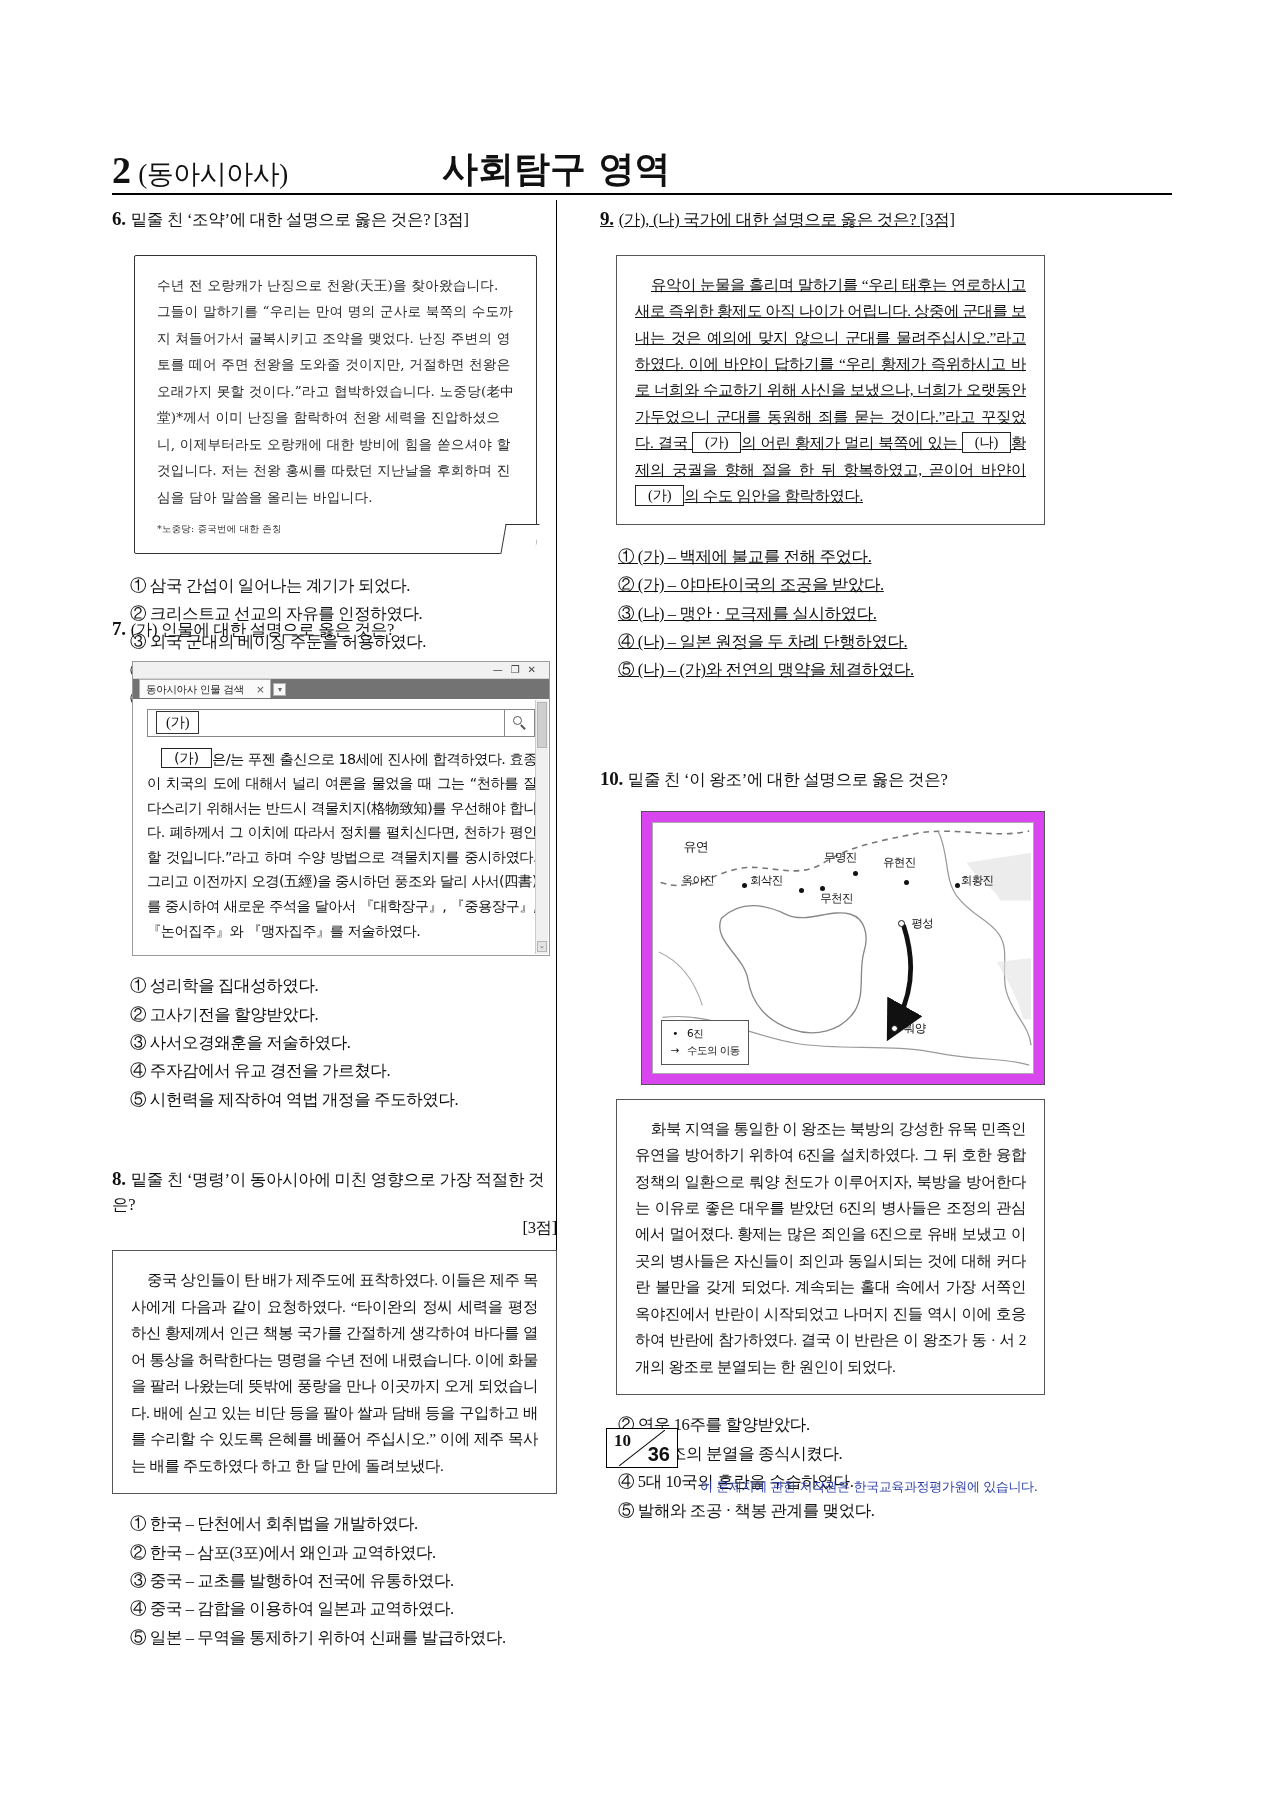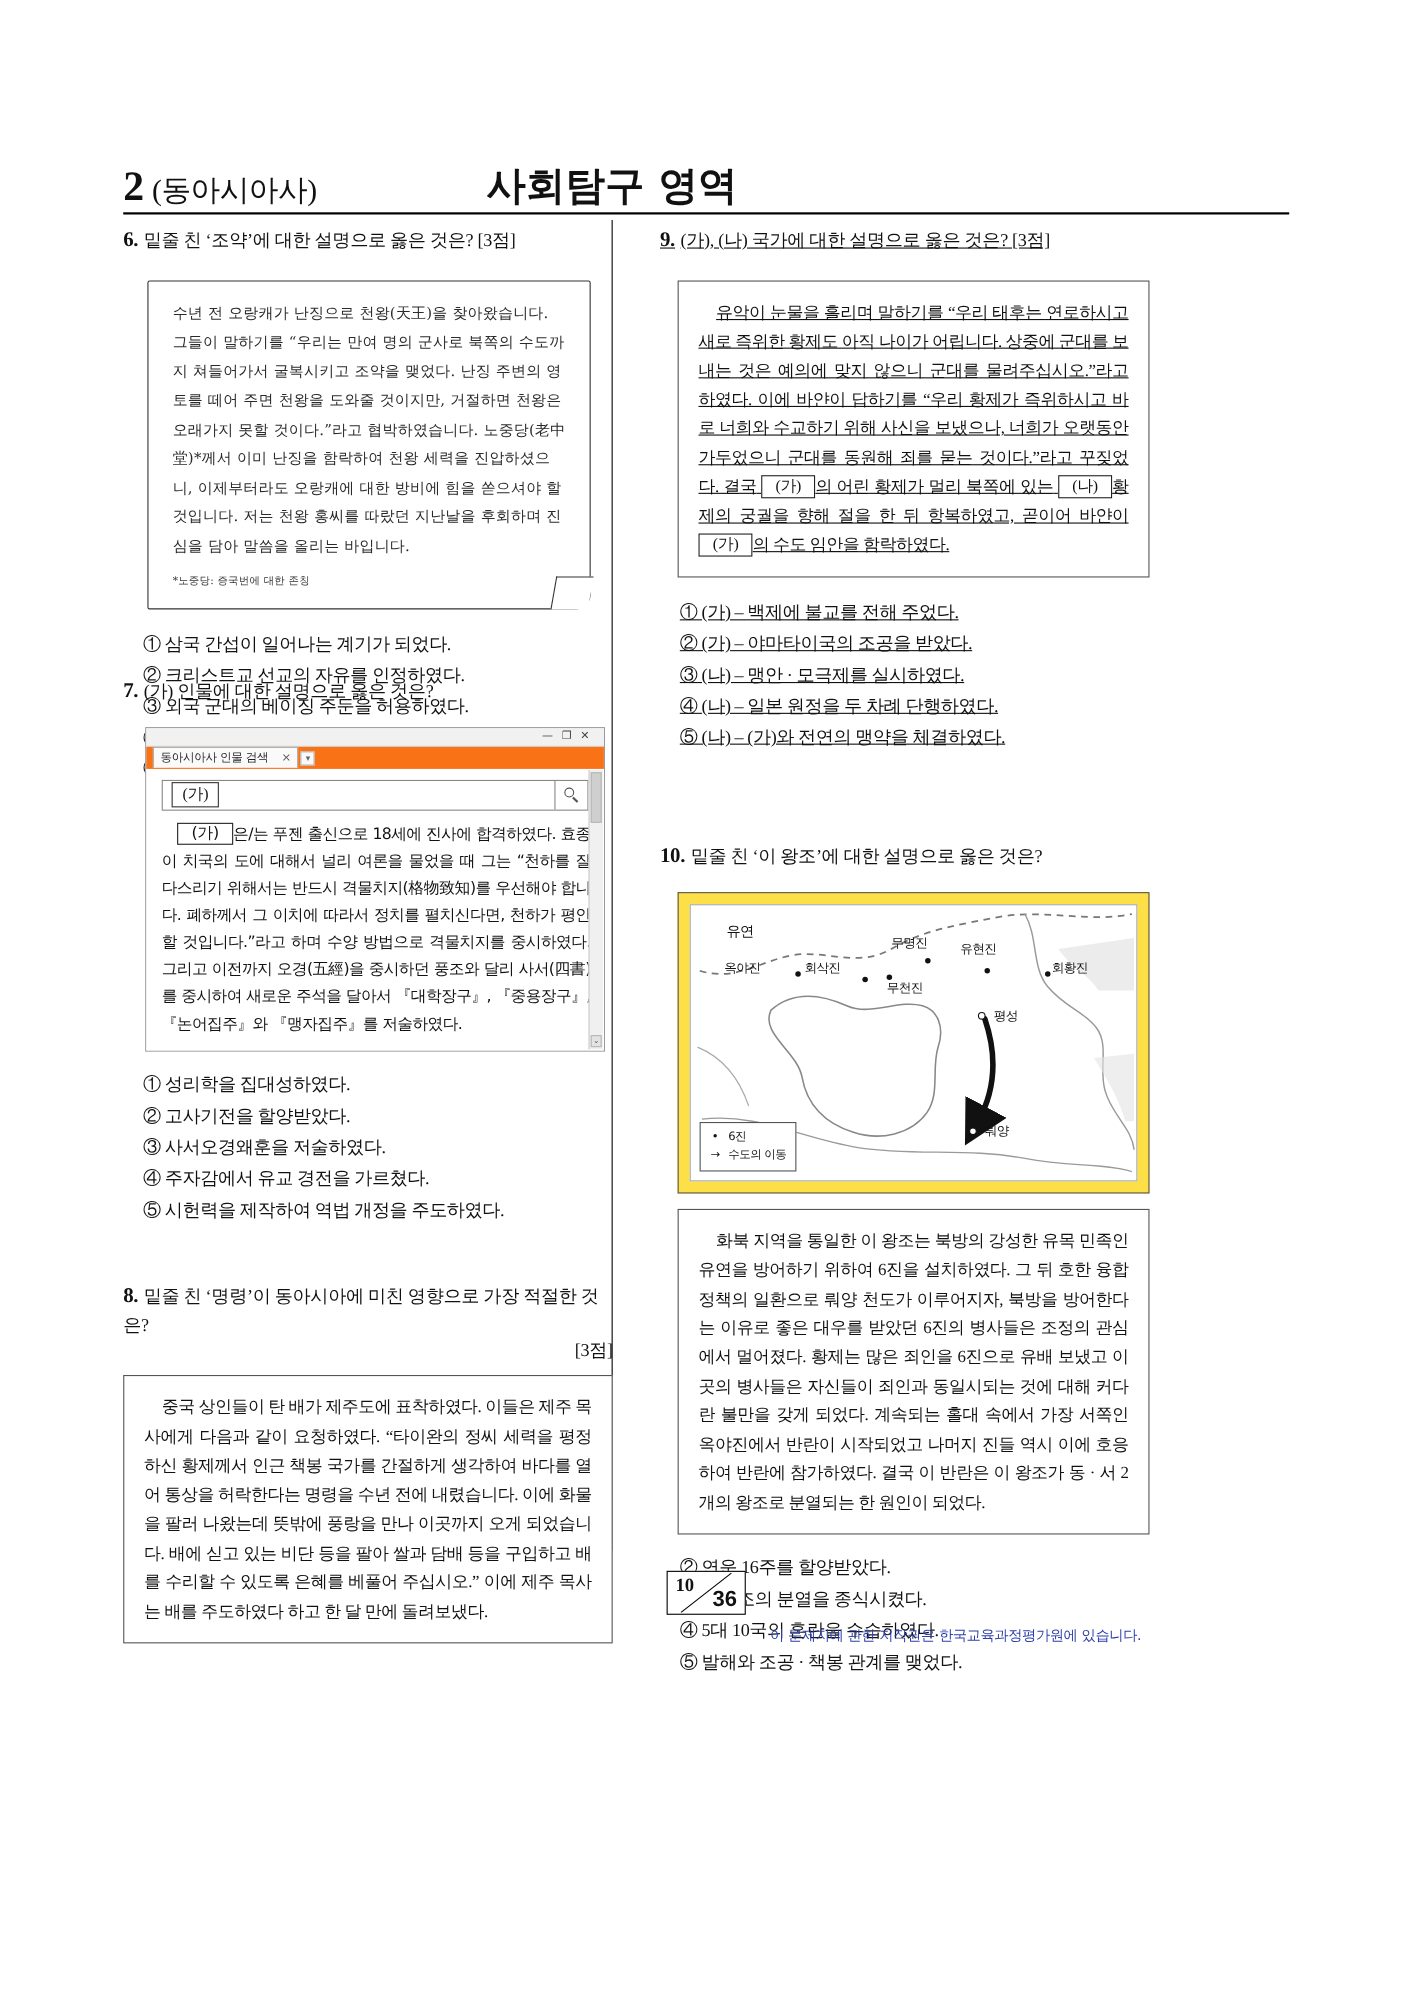--- a/index.html
+++ b/index.html
@@ -103,21 +103,21 @@
   .br-title {
     height:17px; position:relative; background:#f1f1f1;
     border-bottom:1px solid #d2d2d2;
   }
   .br-winbtns {
     position:absolute; right:5px; top:2px;
     font-size:10px; color:#444; letter-spacing:8px;
     font-family:"DejaVu Sans", sans-serif;
   }
   .br-tabrow {
-    height:20px; background:#f97316; position:relative;
+    height:20px; background:#737373; position:relative;
     padding-left:6px;
   }
   .br-tab {
     display:inline-block;
     border:1px solid #b0b0b0; border-bottom:none;
     background:#fafafa;
     padding:1px 6px 1px 6px;
     font-family:"DejaVu Sans","Liberation Sans",sans-serif;
     font-size:10.5px; line-height:17px; height:19px;
     vertical-align:top;
@@ -193,21 +193,22 @@
     line-height:1.3;
     letter-spacing:-0.3px;
     vertical-align:1px;
     background:#fff;
   }
 
   
   .mapbox {
     border:1.3px solid #555;
     padding:10px;
-    background:#fde047;
+    background:#d946ef;
+    margin-left:25px;
   }
   .mapinner {
     position:relative; width:100%; height:252px;
     border:1px solid #aaa; background:#fff; overflow:hidden;
   }
   .maplabel {
     position:absolute;
     font-family:"DejaVu Sans","Liberation Sans",sans-serif;
     font-size:11.5px; letter-spacing:-0.6px; color:#111;
     white-space:nowrap;
@@ -352,20 +353,27 @@
       <span class="qn">8.</span><span>밑줄 친 ‘명령’이 동아시아에 미친 영향으로 가장 적절한 것은?</span>
       <div style="text-align:right;"><span class="pts">[3점]</span></div>
     </div>
 
     <div style="margin-top:10px;">
       <div class="srcbox">
         <span style="display:inline-block;width:16px;"></span><span>중국 상인들이 탄 배가 제주도에 표착하였다. 이들은 제주 목사에게 다음과 같이 요청하였다. “타이완의 정씨 세력을 평정하신 황제께서 인근 책봉 국가를 간절하게 생각하여 바다를 열어 통상을 허락한다는 명령을 수년 전에 내렸습니다. 이에 화물을 팔러 나왔는데 뜻밖에 풍랑을 만나 이곳까지 오게 되었습니다. 배에 싣고 있는 비단 등을 팔아 쌀과 담배 등을 구입하고 배를 수리할 수 있도록 은혜를 베풀어 주십시오.” 이에 제주 목사는 배를 주도하였다 하고 한 달 만에 돌려보냈다.</span>
       </div>
     </div>
 
+    <div class="opts" style="margin-top:16px; padding-left:18px;">
+      <div class="opt">① 한국 – 단천에서 회취법을 개발하였다.</div>
+      <div class="opt">② 한국 – 삼포(3포)에서 왜인과 교역하였다.</div>
+      <div class="opt">③ 중국 – 교초를 발행하여 전국에 유통하였다.</div>
+      <div class="opt">④ 중국 – 감합을 이용하여 일본과 교역하였다.</div>
+      <div class="opt">⑤ 일본 – 무역을 통제하기 위하여 신패를 발급하였다.</div>
+    </div>
   </div>
 
   <div class="q" style="left:600px; top:205px;text-decoration:underline;">
     <div class="q-head">
       <span class="qn">9.</span><span>(가), (나) 국가에 대한 설명으로 옳은 것은?</span> <span class="pts">[3점]</span>
     </div>
 
     <div style="margin-top:22px; padding-left:16px;">
       <div class="srcbox">
         <span style="display:inline-block;width:16px;"></span><span>유악이 눈물을 흘리며 말하기를 “우리 태후는 연로하시고 새로 즉위한 황제도 아직 나이가 어립니다. 상중에 군대를 보내는 것은 예의에 맞지 않으니 군대를 물려주십시오.”라고 하였다. 이에 바얀이 답하기를 “우리 황제가 즉위하시고 바로 너희와 수교하기 위해 사신을 보냈으나, 너희가 오랫동안 가두었으니 군대를 동원해 죄를 묻는 것이다.”라고 꾸짖었다. 결국</span>

